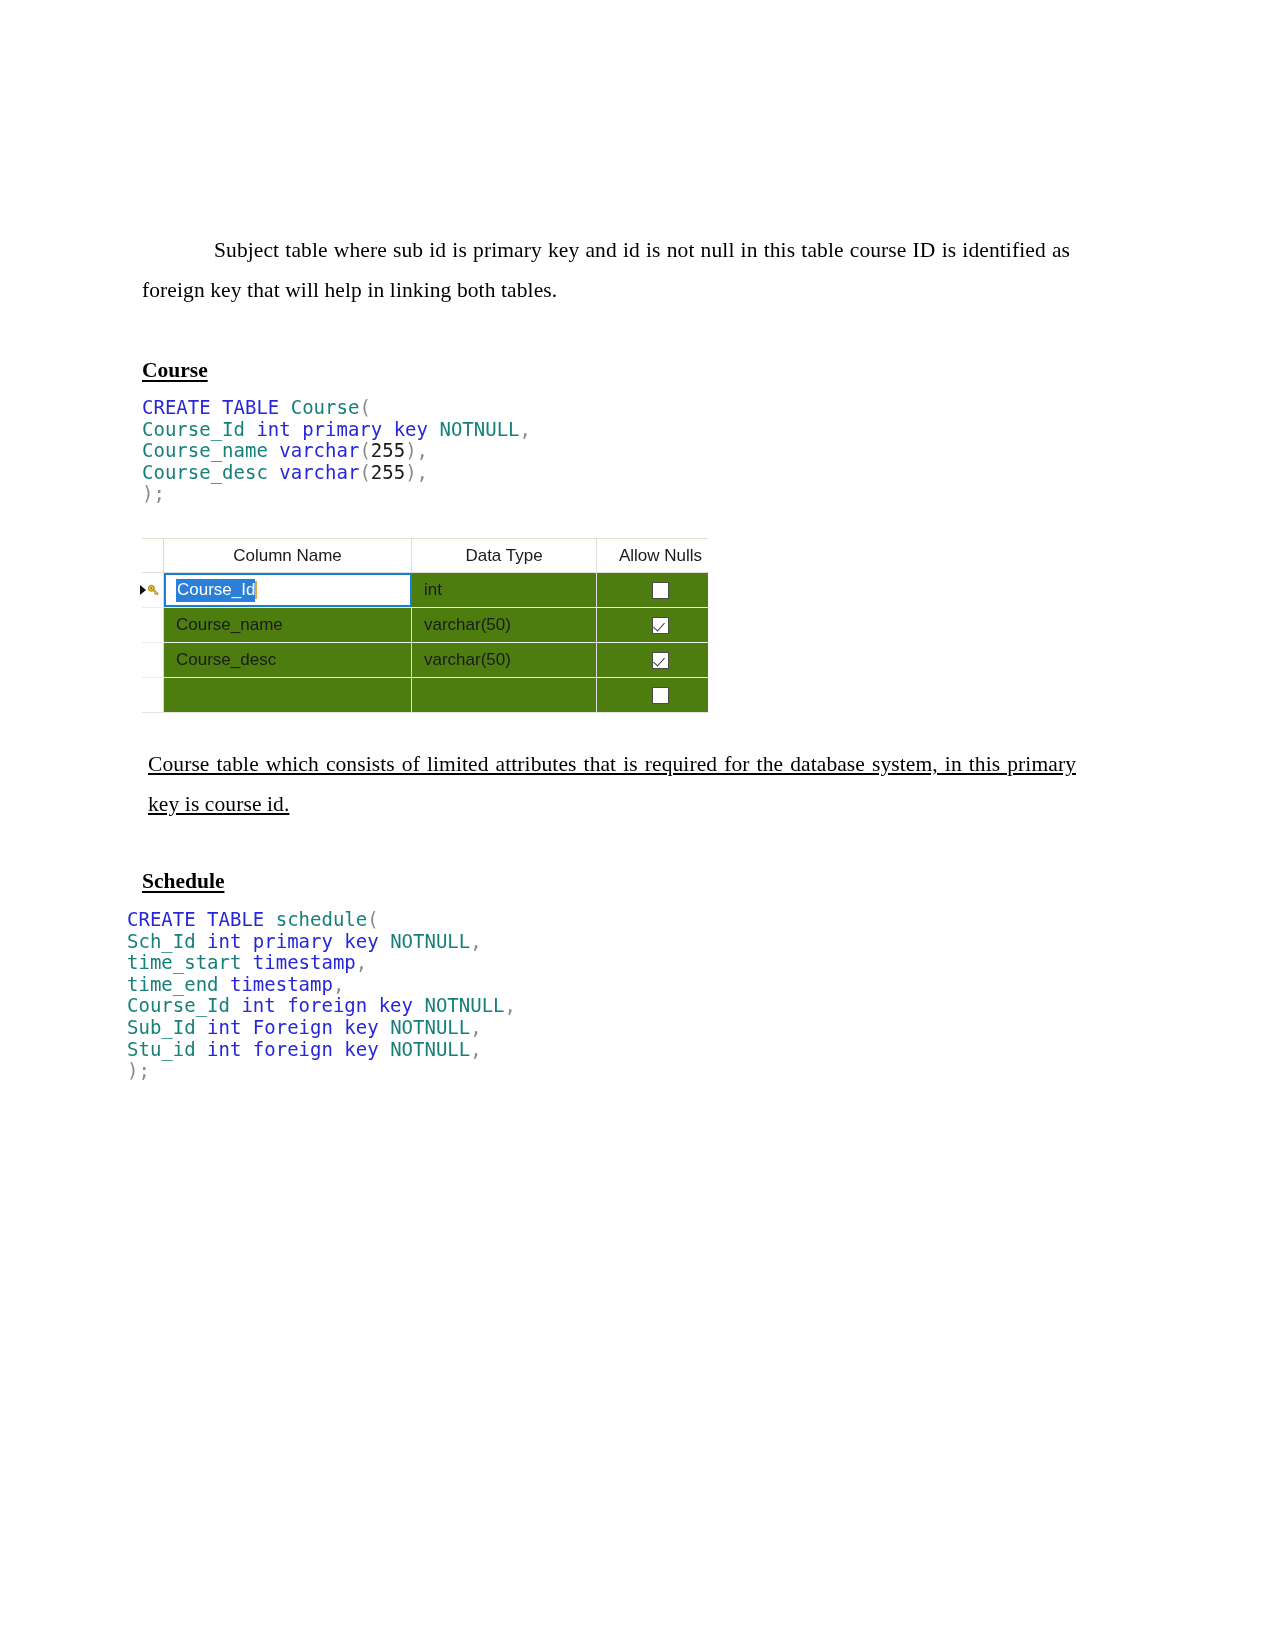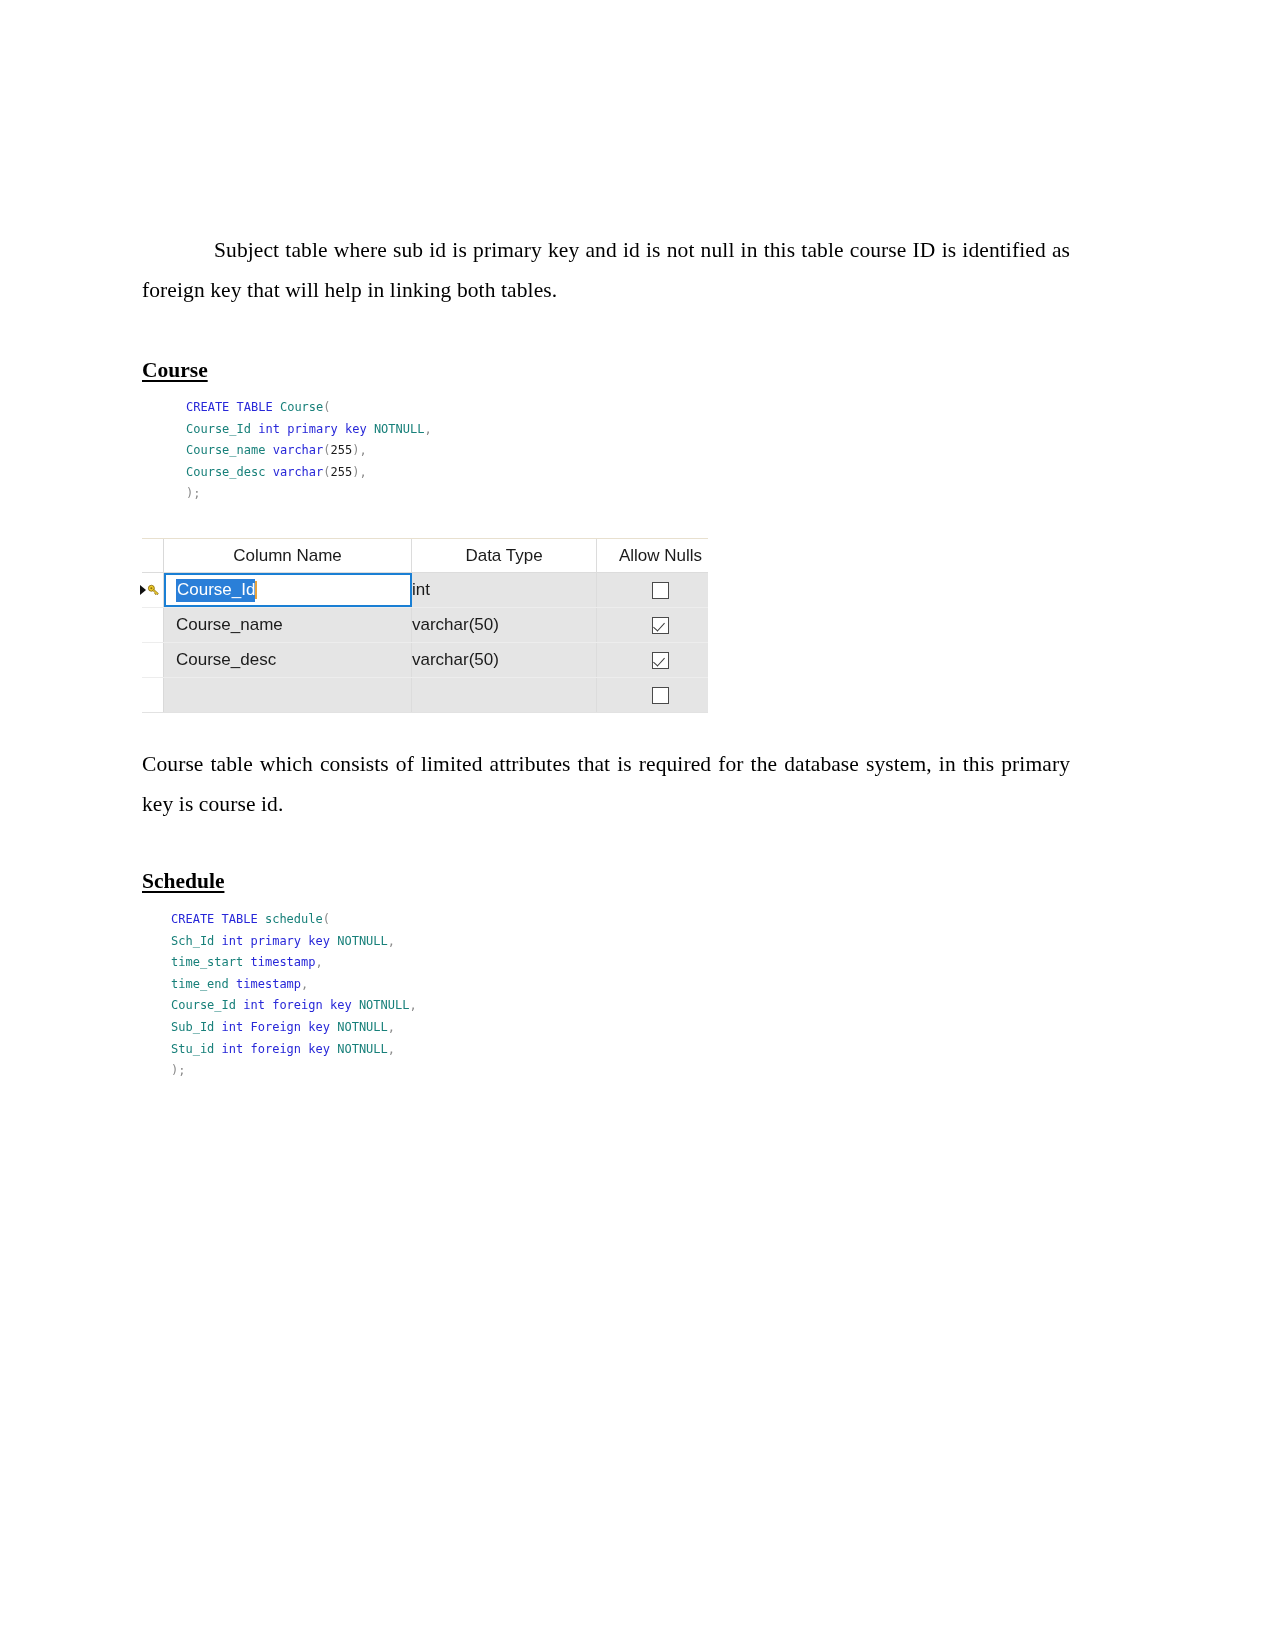--- a/index.html
+++ b/index.html
@@ -44,35 +44,34 @@
     font-weight: bold;
     color: #000000;
     text-decoration: underline;
     text-underline-offset: 3px;
   }
 
   
   .code {
     position: absolute;
     font-family: "DejaVu Sans Mono", monospace;
-    font-size: 12px;
+    font-size: 19px;
     line-height: 21.6px;
     white-space: pre;
     color: #2b7a78;
-    margin-left: 44px;
   }
   .kw   { color: #2727d8; }   
   .id   { color: #18807a; }   
   .num  { color: #1a1a1a; }   
   .pun  { color: #8a8a8a; }   
 
   
   .grid {
     position: absolute;
-    background: #e5e5e5;
+    background: #4d7c0f;
     font-family: "Liberation Sans", sans-serif;
     box-sizing: border-box;
   }
   .grid-row {
     display: flex;
     box-sizing: border-box;
   }
   .cell {
     box-sizing: border-box;
     display: flex;
@@ -92,20 +91,21 @@
   }
   .c-name {
     width: 248px;
     flex: 0 0 248px;
     padding-left: 12px;
     border-right: 1px solid #dcdcdc;
   }
   .c-type {
     width: 185px;
     flex: 0 0 185px;
+    padding-left: 12px;
     border-right: 1px solid #dcdcdc;
   }
   .c-null {
     width: 127px;
     flex: 0 0 127px;
     justify-content: center;
     text-align: right;
   }
 
   .grid-head {
@@ -253,21 +253,21 @@
     <div class="grid-row grid-body-row last">
       <div class="cell c-gutter"></div>
       <div class="cell c-name"></div>
       <div class="cell c-type"></div>
       <div class="cell c-null">
         <span class="chk"></span>
       </div>
     </div>
   </div>
 
-  <div class="para" style="left:142px; top:744px; width:928px;">Course table which consists of limited attributes that is required for the database system, in this primary key is course id.</div>
+  <div class="para" style="left:148px; top:744px; width:928px;text-decoration:underline;">Course table which consists of limited attributes that is required for the database system, in this primary key is course id.</div>
 
   <div class="heading" style="left:142px; top:869px;">Schedule</div>
 
   <div class="code" style="left:127px; top:909px;"><span><span class="kw">CREATE TABLE</span> <span class="id">schedule</span><span class="pun">(</span>
 </span><span><span class="id">Sch_Id</span> <span class="kw">int primary key</span> <span class="id">NOTNULL</span><span class="pun">,</span>
 </span><span><span class="id">time_start</span> <span class="kw">timestamp</span><span class="pun">,</span>
 </span><span><span class="id">time_end</span> <span class="kw">timestamp</span><span class="pun">,</span>
 </span><span><span class="id">Course_Id</span> <span class="kw">int foreign key</span> <span class="id">NOTNULL</span><span class="pun">,</span>
 </span><span><span class="id">Sub_Id</span> <span class="kw">int Foreign key</span> <span class="id">NOTNULL</span><span class="pun">,</span>
 </span><span><span class="id">Stu_id</span> <span class="kw">int foreign key</span> <span class="id">NOTNULL</span><span class="pun">,</span>

